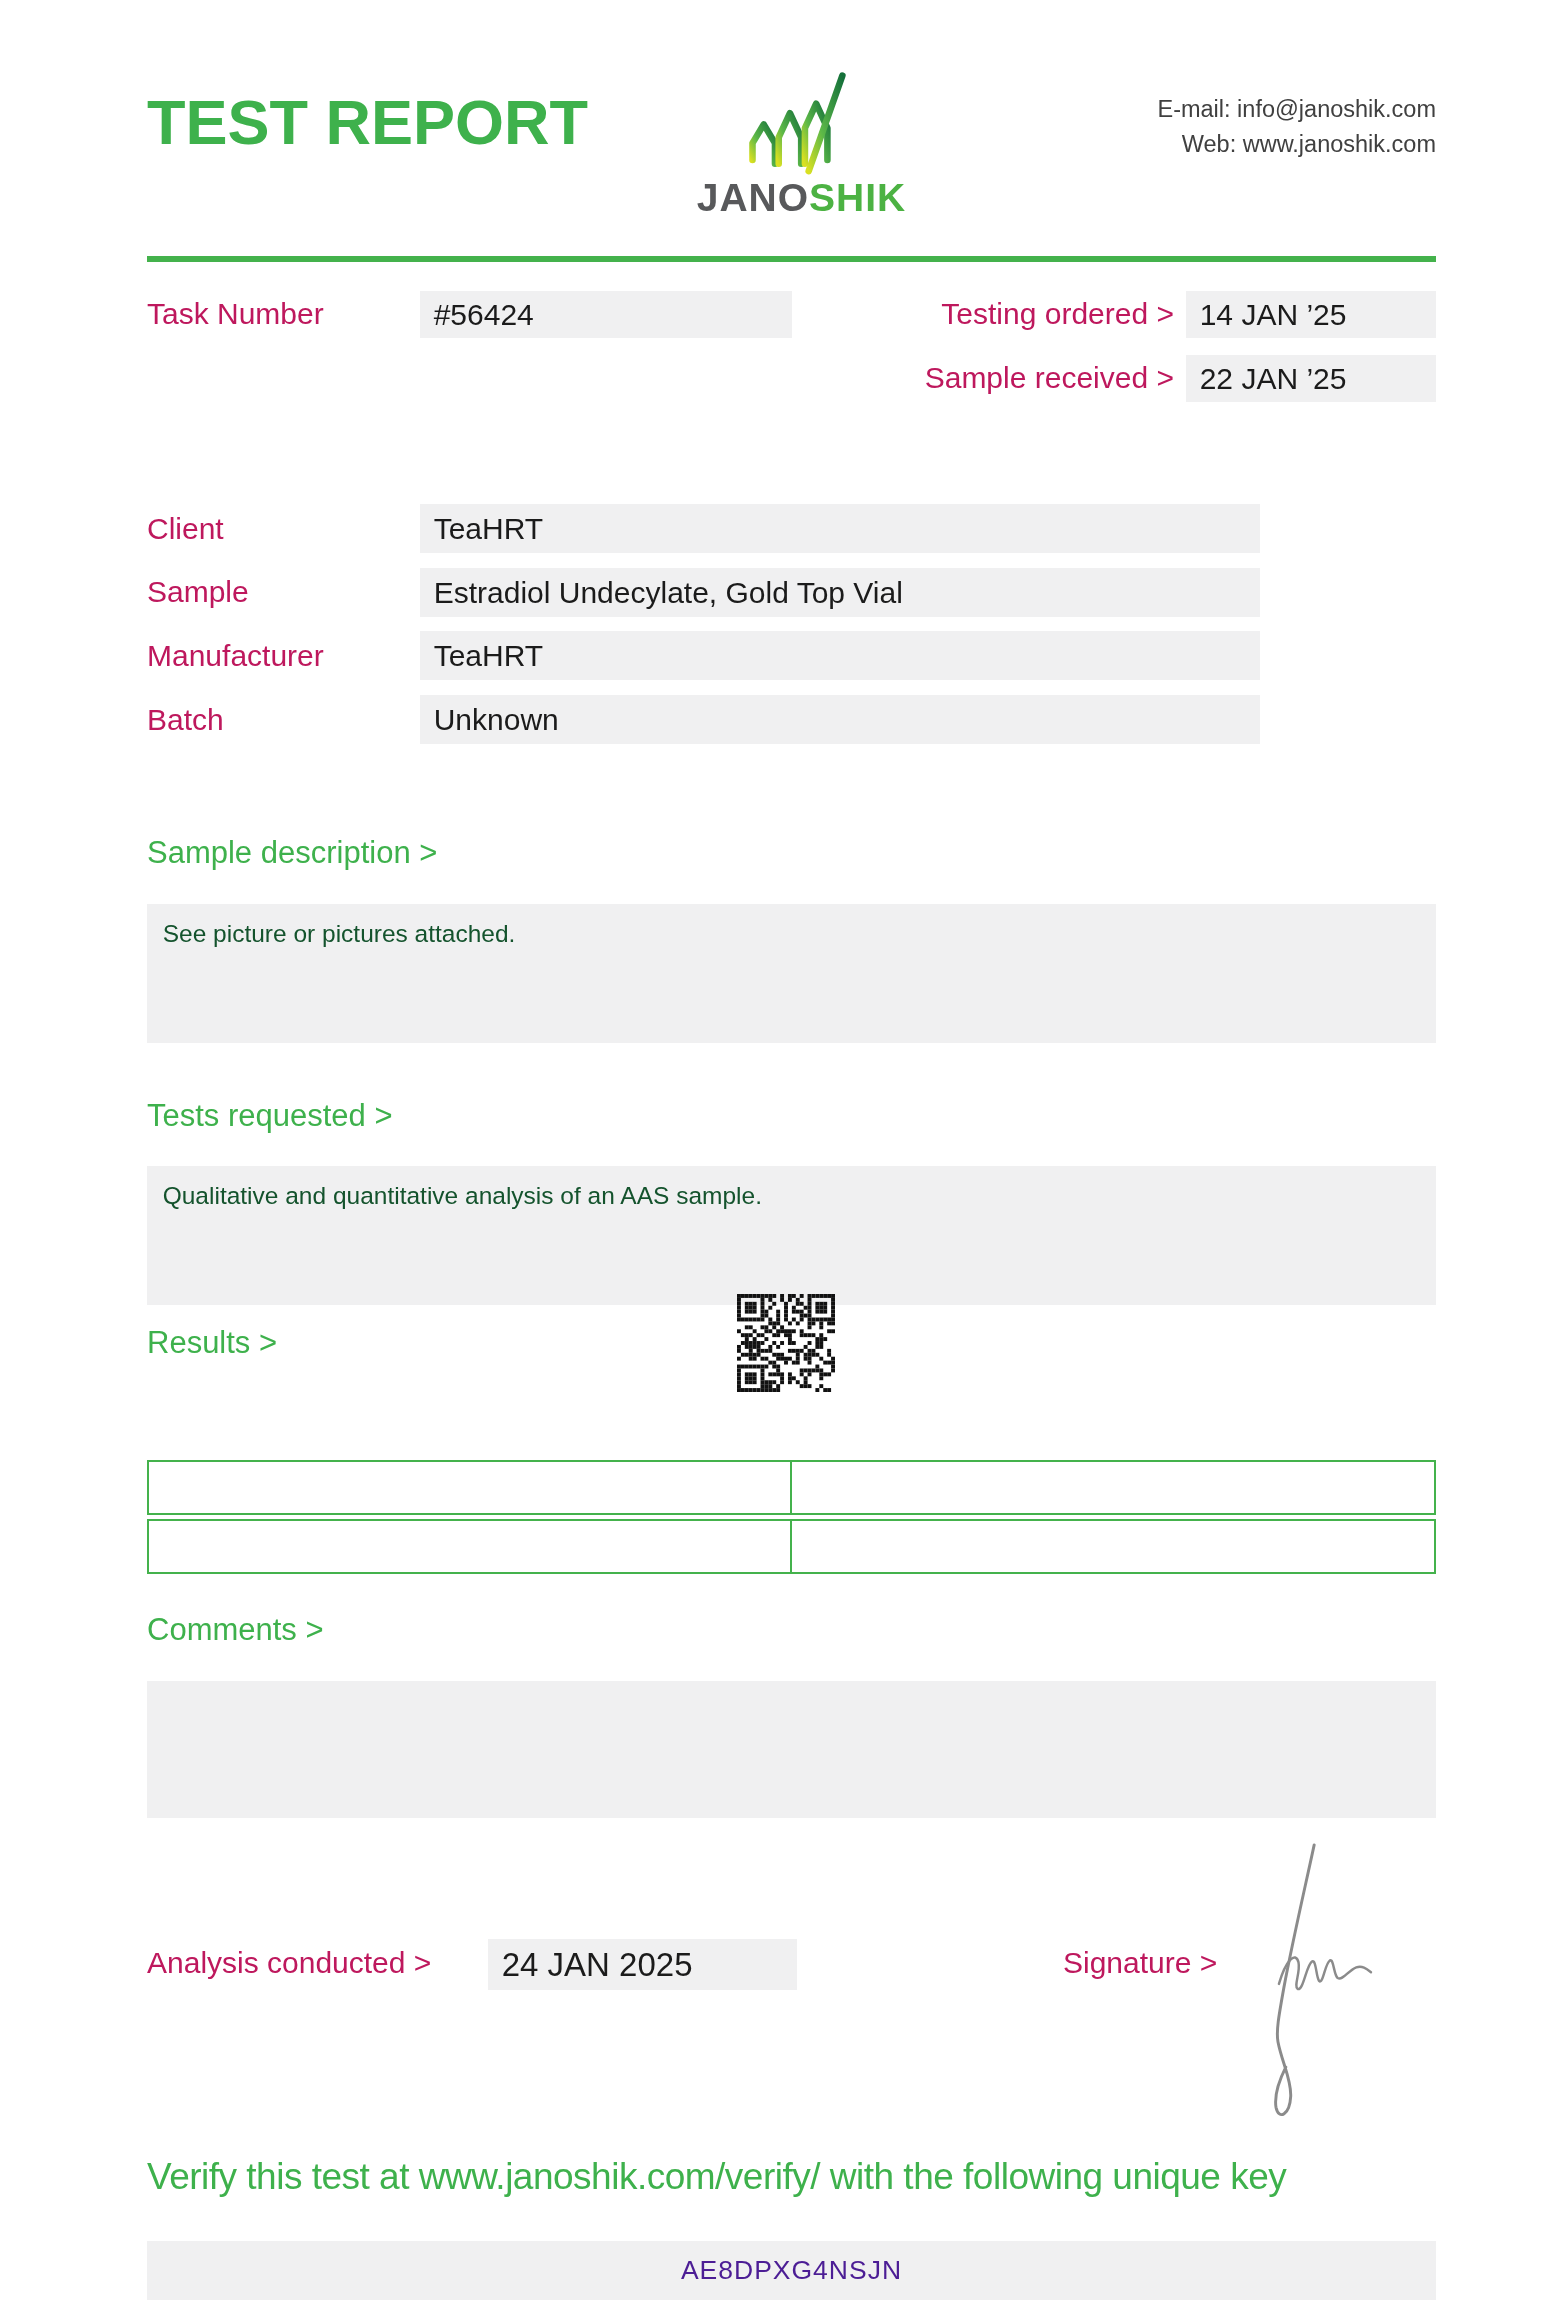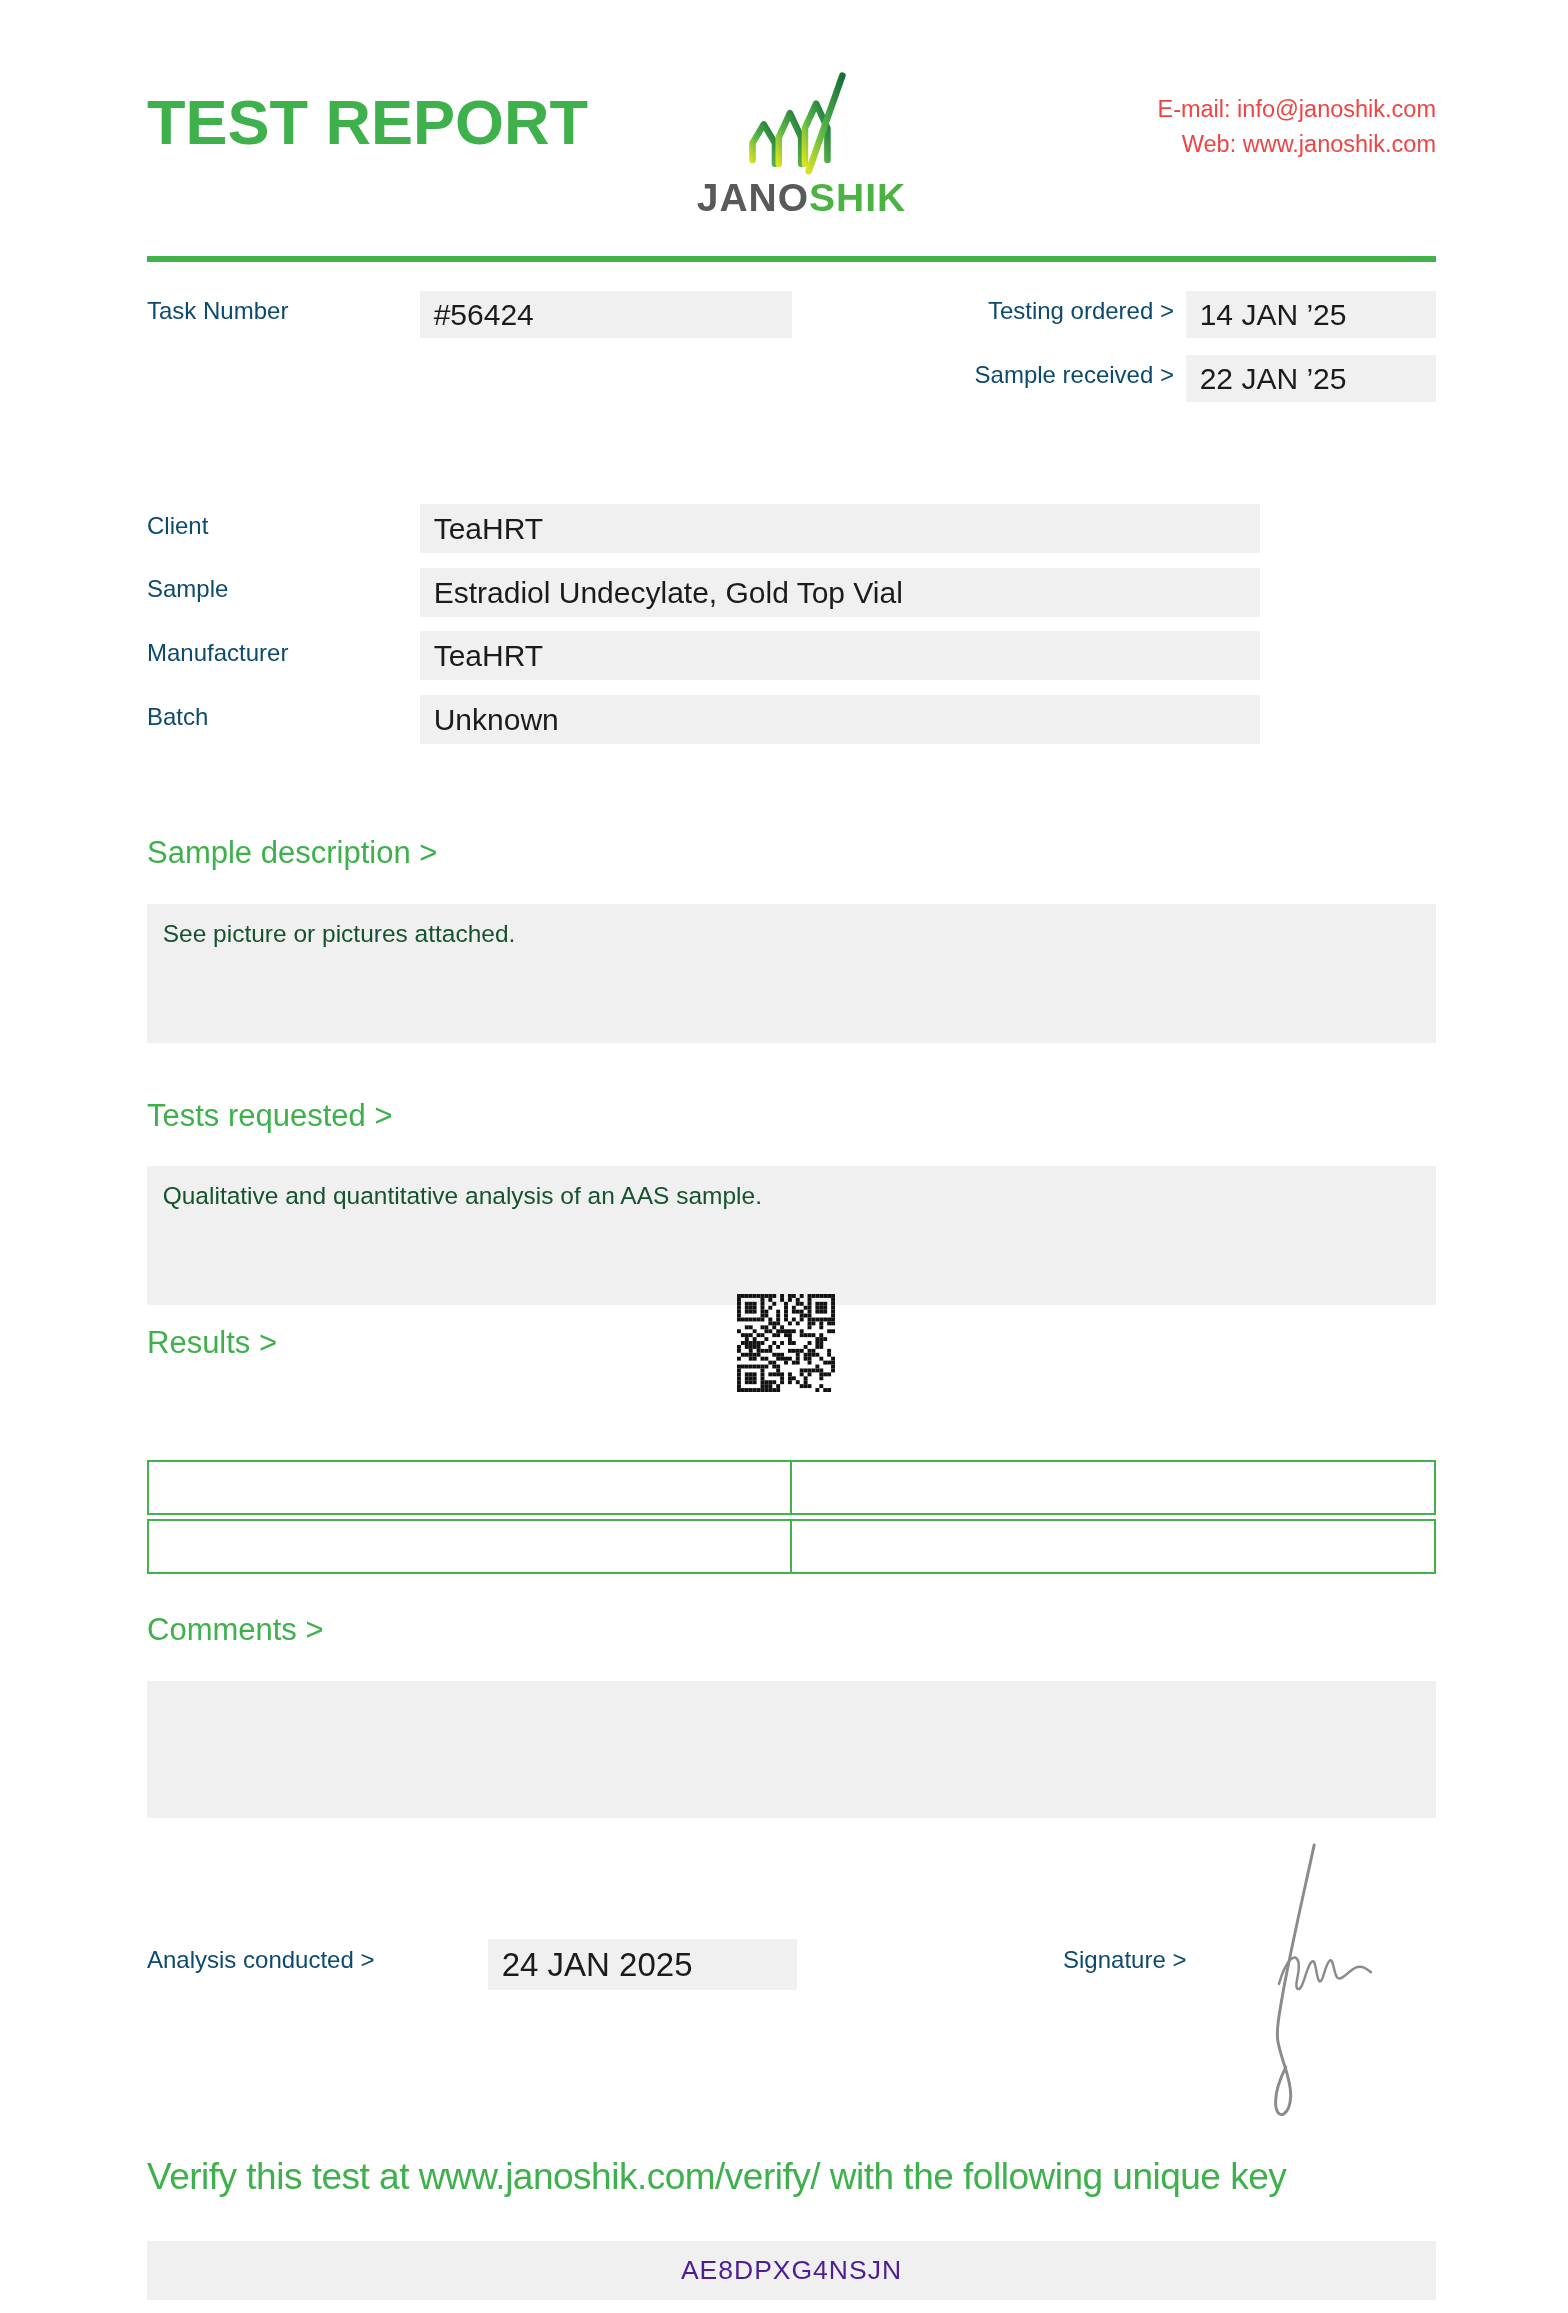--- a/index.html
+++ b/index.html
@@ -7,25 +7,25 @@
   body { font-family: "Liberation Sans", "DejaVu Sans", sans-serif; }
   .page { position: relative; width: 1568px; height: 2313px; background: #ffffff; overflow: hidden; }
   .abs { position: absolute; }
 
   
   .title { left: 147px; top: 86px; font-size: 63px; font-weight: 600; color: #3eb14c; letter-spacing: 0px; }
   .logo-icon { left: 745px; top: 67px; width: 103px; height: 110px; }
   .logo-text { left: 674px; top: 176px; width: 255px; text-align: center; font-size: 39px; font-weight: 700; letter-spacing: 1px; white-space: nowrap; }
   .logo-jano { color: #58595b; }
   .logo-shik { color: #4cb243; }
-  .contact { right: 132px; top: 92px; text-align: right; font-size: 23.5px; color: #ef4444; line-height: 35px; }
+  .contact { right: 132px; top: 92px; text-align: right; font-size: 23.5px; color: #404040; line-height: 35px; }
   .rule { left: 147px; top: 256px; width: 1289px; height: 5.9px; background: #44b24c; }
 
   
-  .label { font-size: 24px; color: #0c4a6e; white-space: nowrap; }
+  .label { font-size: 30px; color: #be185d; white-space: nowrap; }
   .vbox { background: #f0f0f1; }
   .vtext { font-size: 30px; color: #1b1b1b; padding-left: 13.7px; white-space: nowrap; }
 
   .task-label { left: 147px; top: 297px; }
   .task-box { left: 420px; top: 291px; width: 372px; height: 47px; }
   .task-box .vtext { line-height: 47px; }
 
   .ordered-label { left: 882px; top: 297px; width: 292px; text-align: right; }
   .ordered-box { left: 1186px; top: 291px; width: 250px; height: 47px; }
   .received-label { left: 882px; top: 361px; width: 292px; text-align: right; }

